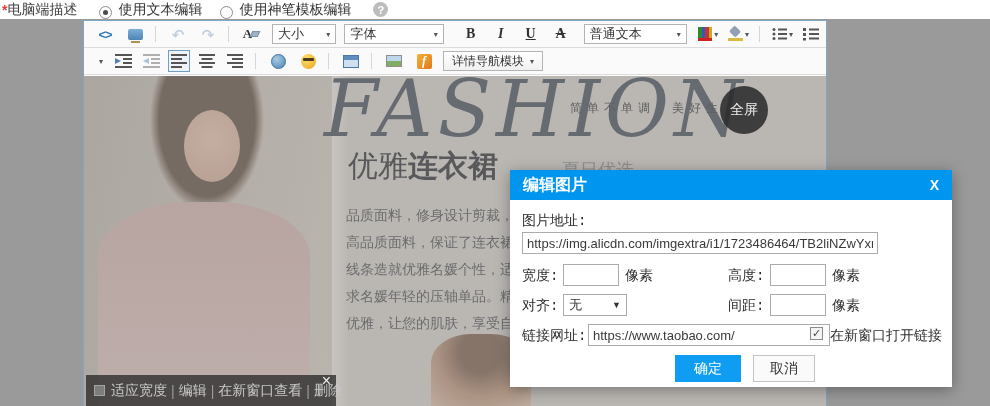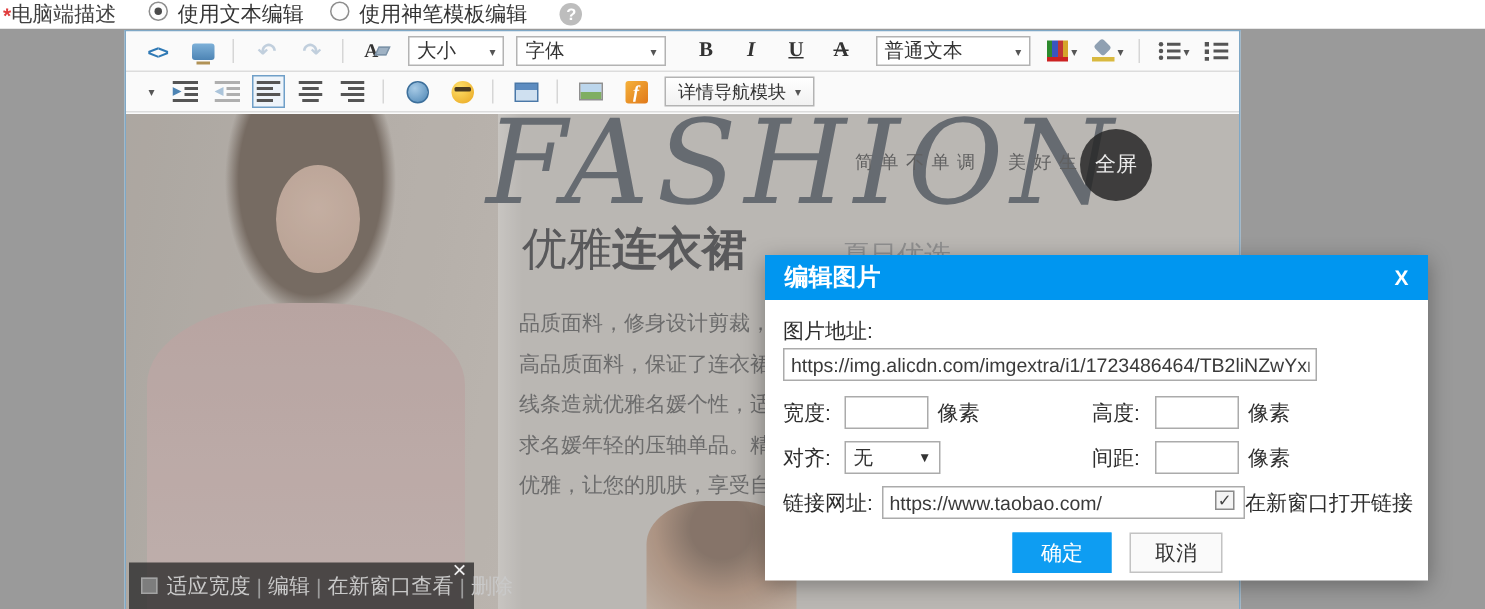--- a/index.html
+++ b/index.html
@@ -3,21 +3,21 @@
 <meta charset="utf-8">
 <style>
   * { box-sizing: border-box; margin:0; padding:0; }
   html,body { width:990px; height:406px; overflow:hidden; }
   body { font-family:"Liberation Sans","DejaVu Sans",sans-serif; background:#fff; position:relative; font-size:14px; color:#333; }
 
   
   .topstrip { position:absolute; left:0; top:0; width:990px; height:19px; background:#fff; display:flex; align-items:center; z-index:2; }
   .req { color:#e03c3c; margin-left:2px; font-weight:bold; }
   .fieldlabel { color:#404040; margin-right:22px; }
-  .radio-group { display:flex; align-items:flex-start; margin-right:18px; cursor:pointer; }
+  .radio-group { display:flex; align-items:flex-end; margin-right:18px; cursor:pointer; }
   .radio { width:13px; height:13px; border:1px solid #8d8d8d; border-radius:50%; background:#fdfdfd; position:relative; margin-right:6px; flex:none; }
   .radio.checked:after { content:""; position:absolute; left:3px; top:3px; width:5px; height:5px; border-radius:50%; background:#4a4a4a; }
   .help { width:15px; height:15px; border-radius:50%; background:#bdbdbd; color:#fff; font-size:11px; font-weight:bold; display:flex; align-items:center; justify-content:center; margin-left:4px; }
 
   
   .backdrop { position:absolute; left:0; top:19px; width:990px; height:387px; background:#9a9a9a; }
 
   
   .editor { position:absolute; left:83px; top:20px; width:744px; height:386px; background:#fbfbfb; border:1px solid #7fa8c6; border-bottom:none; }
   .tb-row { height:27px; display:flex; align-items:center; background:#fafafa; border-bottom:1px solid #dcdcdc; padding:0 4px; }
@@ -66,32 +66,32 @@
   .fullscreen { position:absolute; left:636px; top:10px; width:48px; height:48px; border-radius:50%; background:rgba(40,40,40,.85); color:#ececec; font-size:14px; display:flex; align-items:center; justify-content:center; z-index:5; cursor:pointer; }
   .prodtitle { position:absolute; left:264px; top:70px; white-space:nowrap; color:#454547; }
   .prodtitle .t1 { font-size:30px; font-weight:400; }
   .prodtitle .t2 { font-size:30px; font-weight:bold; }
   .prodtitle .dash { font-size:18px; color:#8d8d8d; margin:0 10px 0 18px; }
   .prodtitle .sub { font-size:18px; color:#8d8d8d; }
   .para { position:absolute; left:262px; top:126px; width:260px; overflow:hidden; }
   .para div { font-size:14px; line-height:27px; color:#5e5e5e; white-space:nowrap; }
   .photo2 { position:absolute; left:347px; top:258px; width:100px; height:72px; border-radius:40% 40% 0 0; background:radial-gradient(circle at 50% 25%,#80695a 0 28%,#b3927c 60%,#c9b3a2); }
   .dim { position:absolute; inset:0; background:rgba(150,150,150,.25); z-index:4; pointer-events:none; }
-  .imgbar { position:absolute; left:2px; top:299px; width:230px; height:31px; background:rgba(42,42,42,.78); z-index:6; display:flex; align-items:center; padding:0 8px; color:#c9c9c9; font-size:14px; white-space:nowrap; }
+  .imgbar { position:absolute; left:2px; top:299px; width:250px; height:31px; background:rgba(42,42,42,.78); z-index:6; display:flex; align-items:center; padding:0 8px; color:#c9c9c9; font-size:14px; white-space:nowrap; }
   .imgbar .cb { width:11px; height:11px; background:#7d7d7d; border:1px solid #a3a3a3; margin-right:6px; flex:none; }
   .imgbar .pipe { color:#9b9b9b; margin:0 4px; }
   .imgbar .act { cursor:pointer; }
   .imgbar .x { position:absolute; right:5px; top:-3px; color:#efefef; font-size:16px; cursor:pointer; }
 
   
   .modal { position:absolute; left:510px; top:170px; width:442px; height:217px; background:#fff; z-index:10; box-shadow:0 3px 14px rgba(0,0,0,.35); }
   .modal-head { height:30px; background:#0096f0; color:#fff; display:flex; align-items:center; justify-content:space-between; padding:0 13px; }
   .modal-title { font-weight:bold; font-size:16px; }
   .modal-x { font-weight:bold; font-size:14px; cursor:pointer; }
-  .modal label { position:absolute; font-size:14px; color:#2e2e2e; white-space:nowrap; }
+  .modal label { position:absolute; font-size:14px; color:#2e2e2e; white-space:nowrap;font-family:Liberation Mono, monospace; }
   .modal input[type=text] { position:absolute; height:22px; border:1px solid #ababab; font-size:13px; color:#3a3a3a; padding:0 4px; background:#fff; font-family:"Liberation Sans","DejaVu Sans",sans-serif; }
   .unit { position:absolute; font-size:14px; color:#2e2e2e; }
   .mselect { position:absolute; width:64px; height:22px; border:1px solid #ababab; background:#fff; display:flex; align-items:center; justify-content:space-between; padding:0 5px; font-size:13px; cursor:pointer; }
   .mselect .tri { font-size:9px; color:#333; }
   .checkbox { position:absolute; width:13px; height:13px; border:1px solid #8a8a8a; background:#f4f4f4; font-size:11px; color:#444; display:flex; align-items:center; justify-content:center; cursor:pointer; }
   .btn { position:absolute; height:27px; font-size:14px; display:flex; align-items:center; justify-content:center; cursor:pointer; }
   .btn-ok { left:165px; top:185px; width:66px; background:#0e9df2; color:#fff; border:1px solid #0e9df2; }
   .btn-cancel { left:243px; top:185px; width:62px; background:#fafafa; color:#333; border:1px solid #c3c3c3; }
 </style>
 </head>

